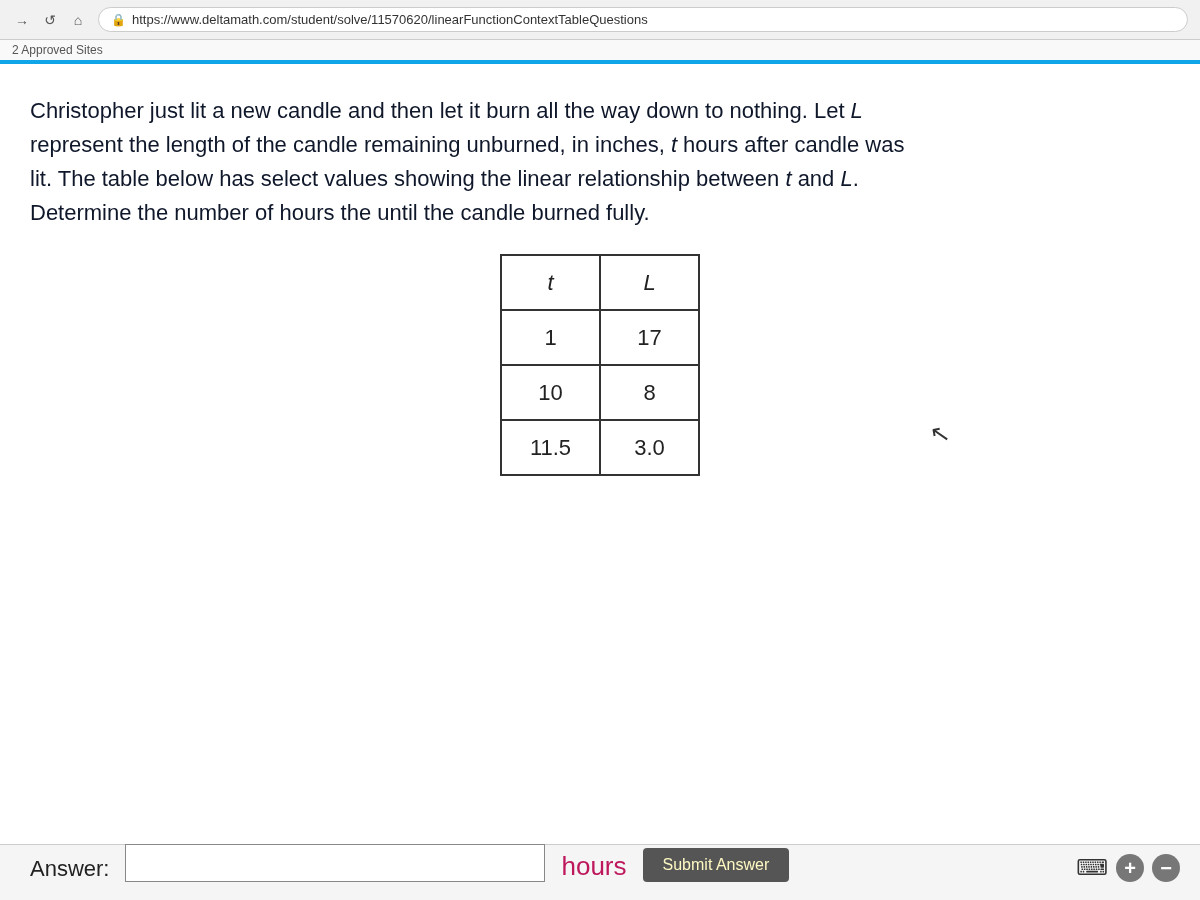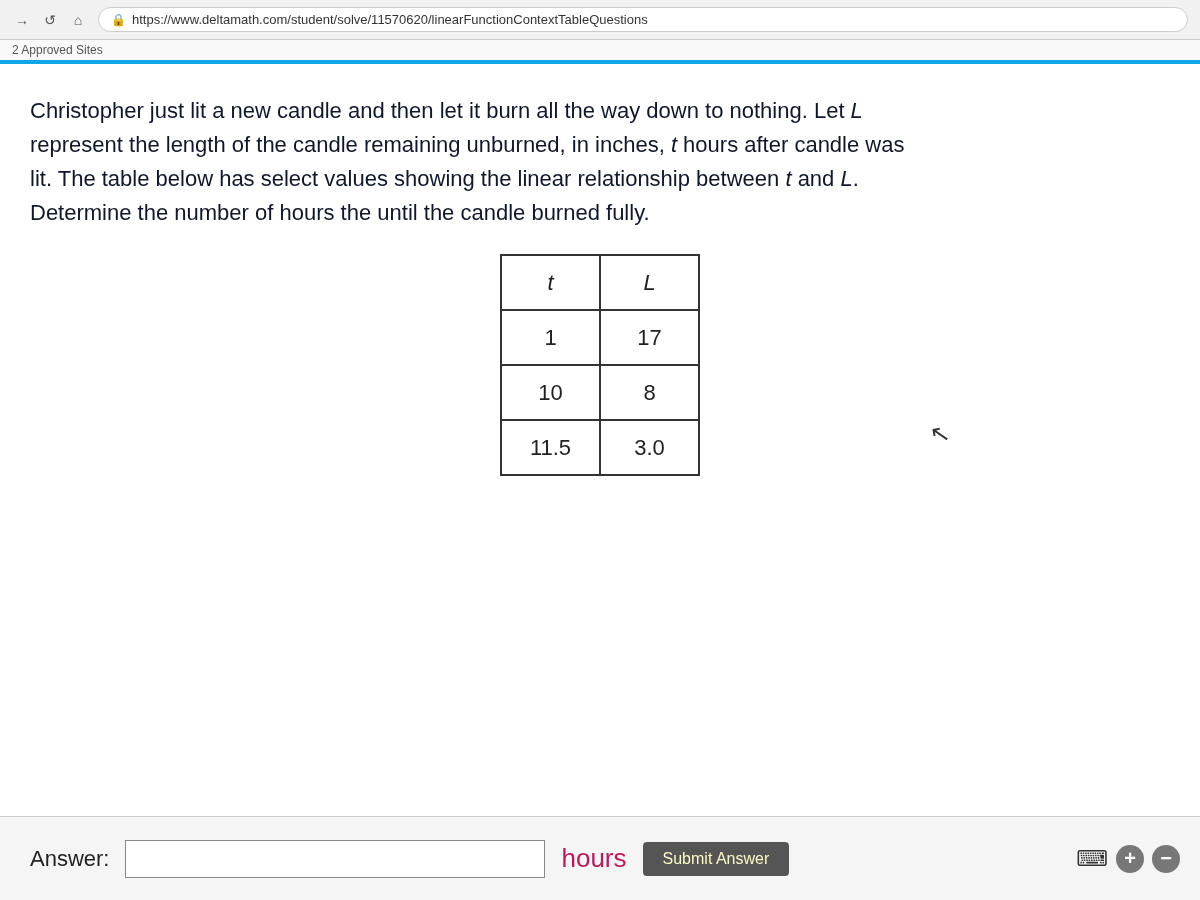--- a/index.html
+++ b/index.html
@@ -149,23 +149,23 @@
     .answer-section {
       position: fixed;
       bottom: 0;
       left: 0;
       right: 0;
       width: 1200px;
       background: #f5f5f5;
       border-top: 1px solid #ccc;
       padding: 18px 30px;
       display: flex;
-      align-items: center;
+      align-items: flex-end;
       gap: 16px;
-      height: 84px;
+      height: 56px;
     }
 
     .answer-label {
       font-size: 22px;
       color: #222;
     }
 
     .answer-input {
       border: 1px solid #888;
       height: 38px;

